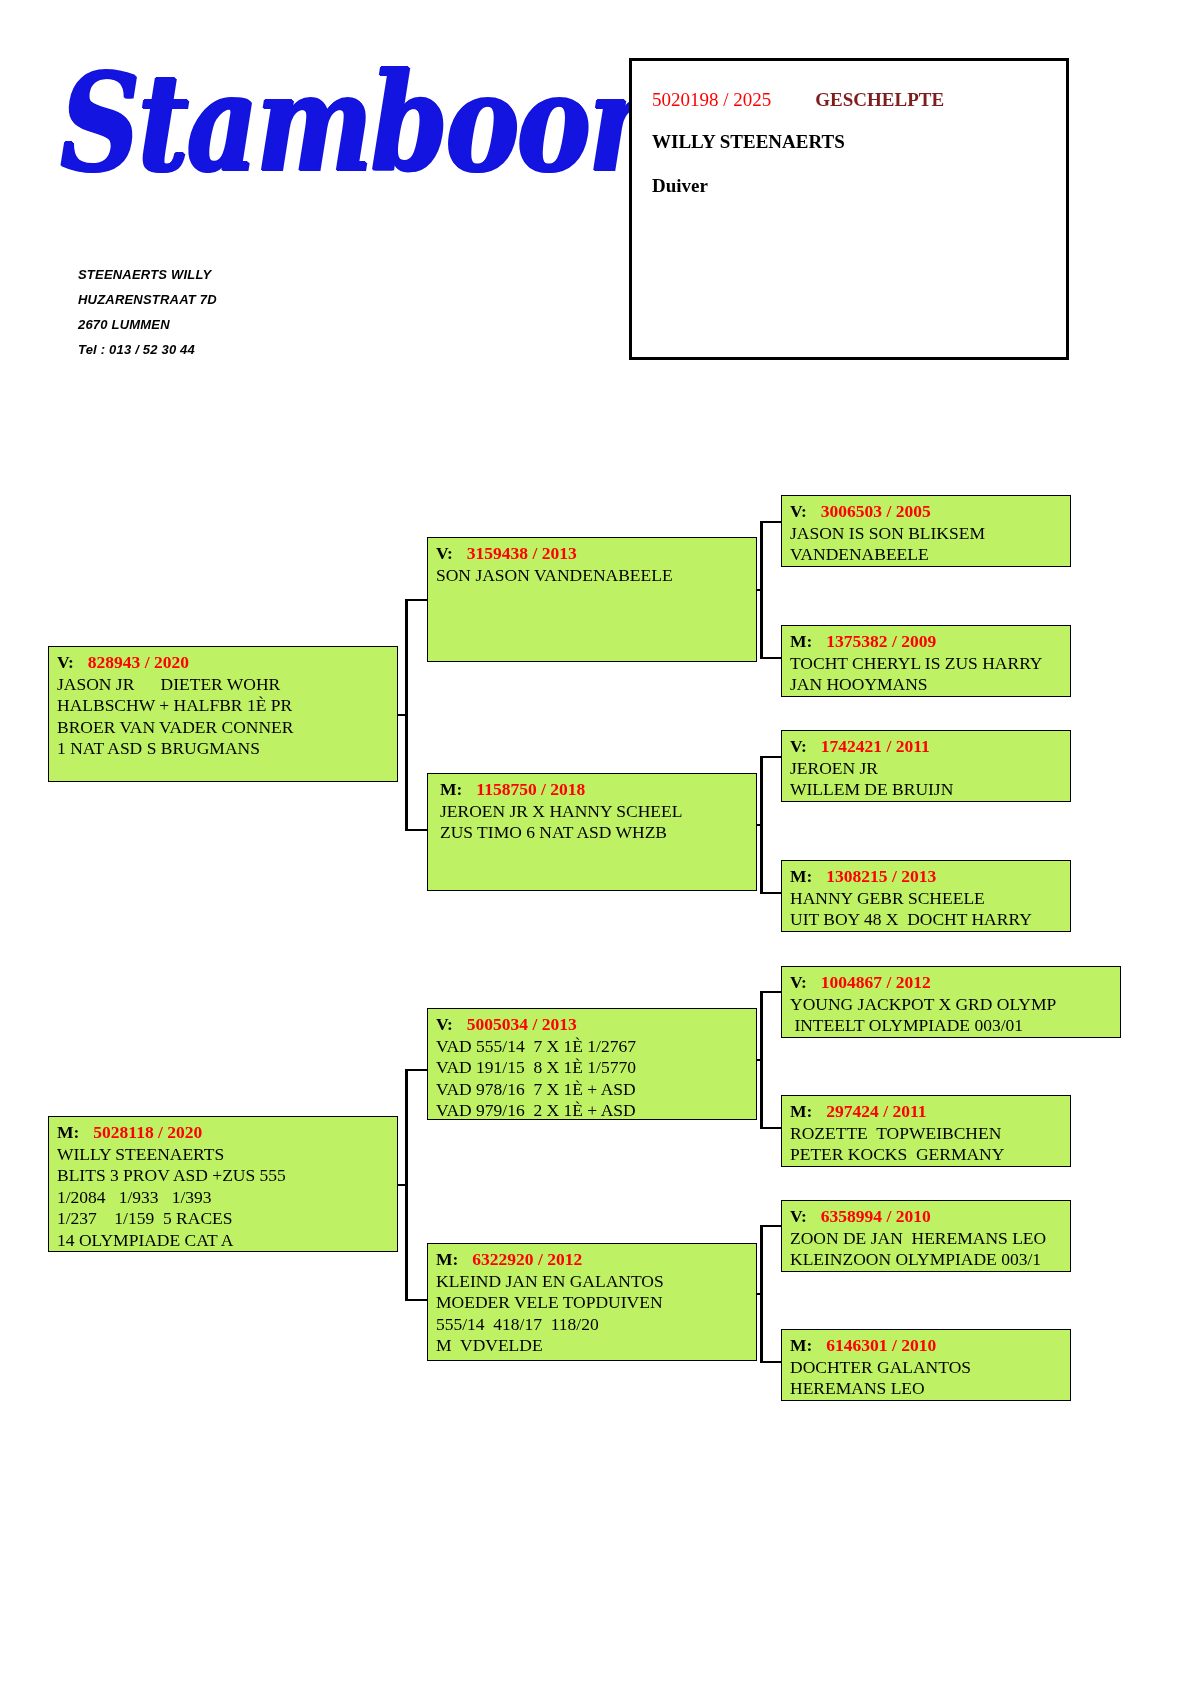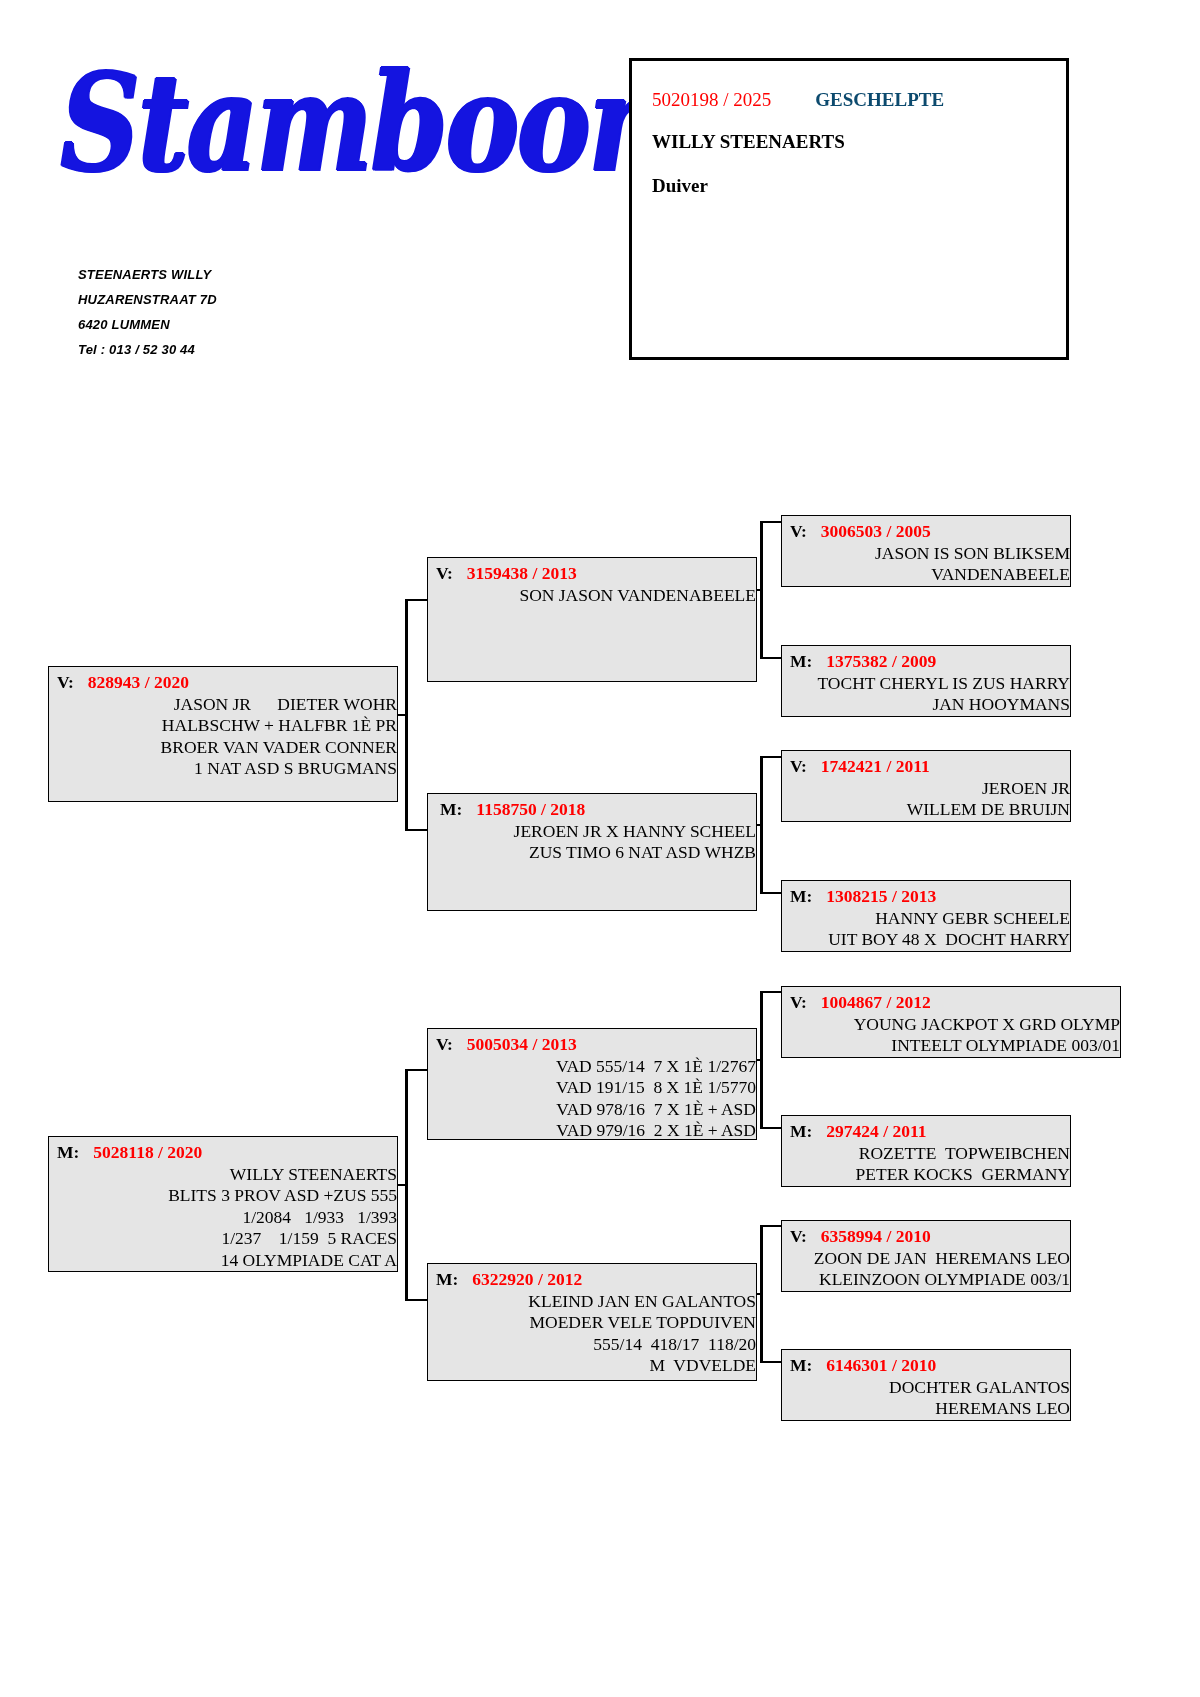--- a/index.html
+++ b/index.html
@@ -68,66 +68,64 @@
     position: absolute;
     left: 20px;
     white-space: nowrap;
     font-weight: bold;
     font-size: 19px;
   }
   #id-ring  { top: 28px; }
   #id-owner { top: 70px; }
   #id-sex   { top: 114px; }
   .ring-num { color: #ff0000; font-weight: normal; }
-  .ring-name { color: #0c4a6e; font-weight: bold; padding-left: 44px; }
+  .ring-name { color: #7f1d1d; font-weight: bold; padding-left: 44px; }
 
   
   .ped-box {
     position: absolute;
     box-sizing: border-box;
     border: 1px solid #000000;
-    background: #e5e5e5;
+    background: #bef264;
     padding: 5px 0 0 8px;
     font-size: 17.5px;
     line-height: 21.5px;
     overflow: hidden;
-    margin-top: 20px;
   }
   .ped-box .hdr {
     white-space: nowrap;
     font-weight: bold;
     margin-bottom: 0px;
   }
   .ped-box .hdr .lbl { font-weight: bold; color: #000000; }
   .ped-box .hdr .num { color: #ff0000; font-weight: bold; padding-left: 14px; }
   .ped-box .ln {
     white-space: pre;
     font-weight: normal;
-    text-align: right;
   }
 
   
   .conn {
     position: absolute;
     background: #000000;
   }
   .conn-v { width: 3px; }
   .conn-h { height: 2px; }
 </style>
 </head>
 <body>
 
 <div id="logo-wrap">
   <div id="logo-text">Stamboom</div>
 </div>
 
 <div id="address-block">
   <div>STEENAERTS WILLY</div>
   <div>HUZARENSTRAAT 7D</div>
-  <div>6420 LUMMEN</div>
+  <div>2670 LUMMEN</div>
   <div>Tel : 013 / 52 30 44</div>
 </div>
 
 <div id="id-box">
   <div class="idline" id="id-ring">
     <span class="ring-num">5020198 / 2025</span><span class="ring-name">GESCHELPTE</span>
   </div>
   <div class="idline" id="id-owner">WILLY STEENAERTS</div>
   <div class="idline" id="id-sex">Duiver</div>
 </div>

